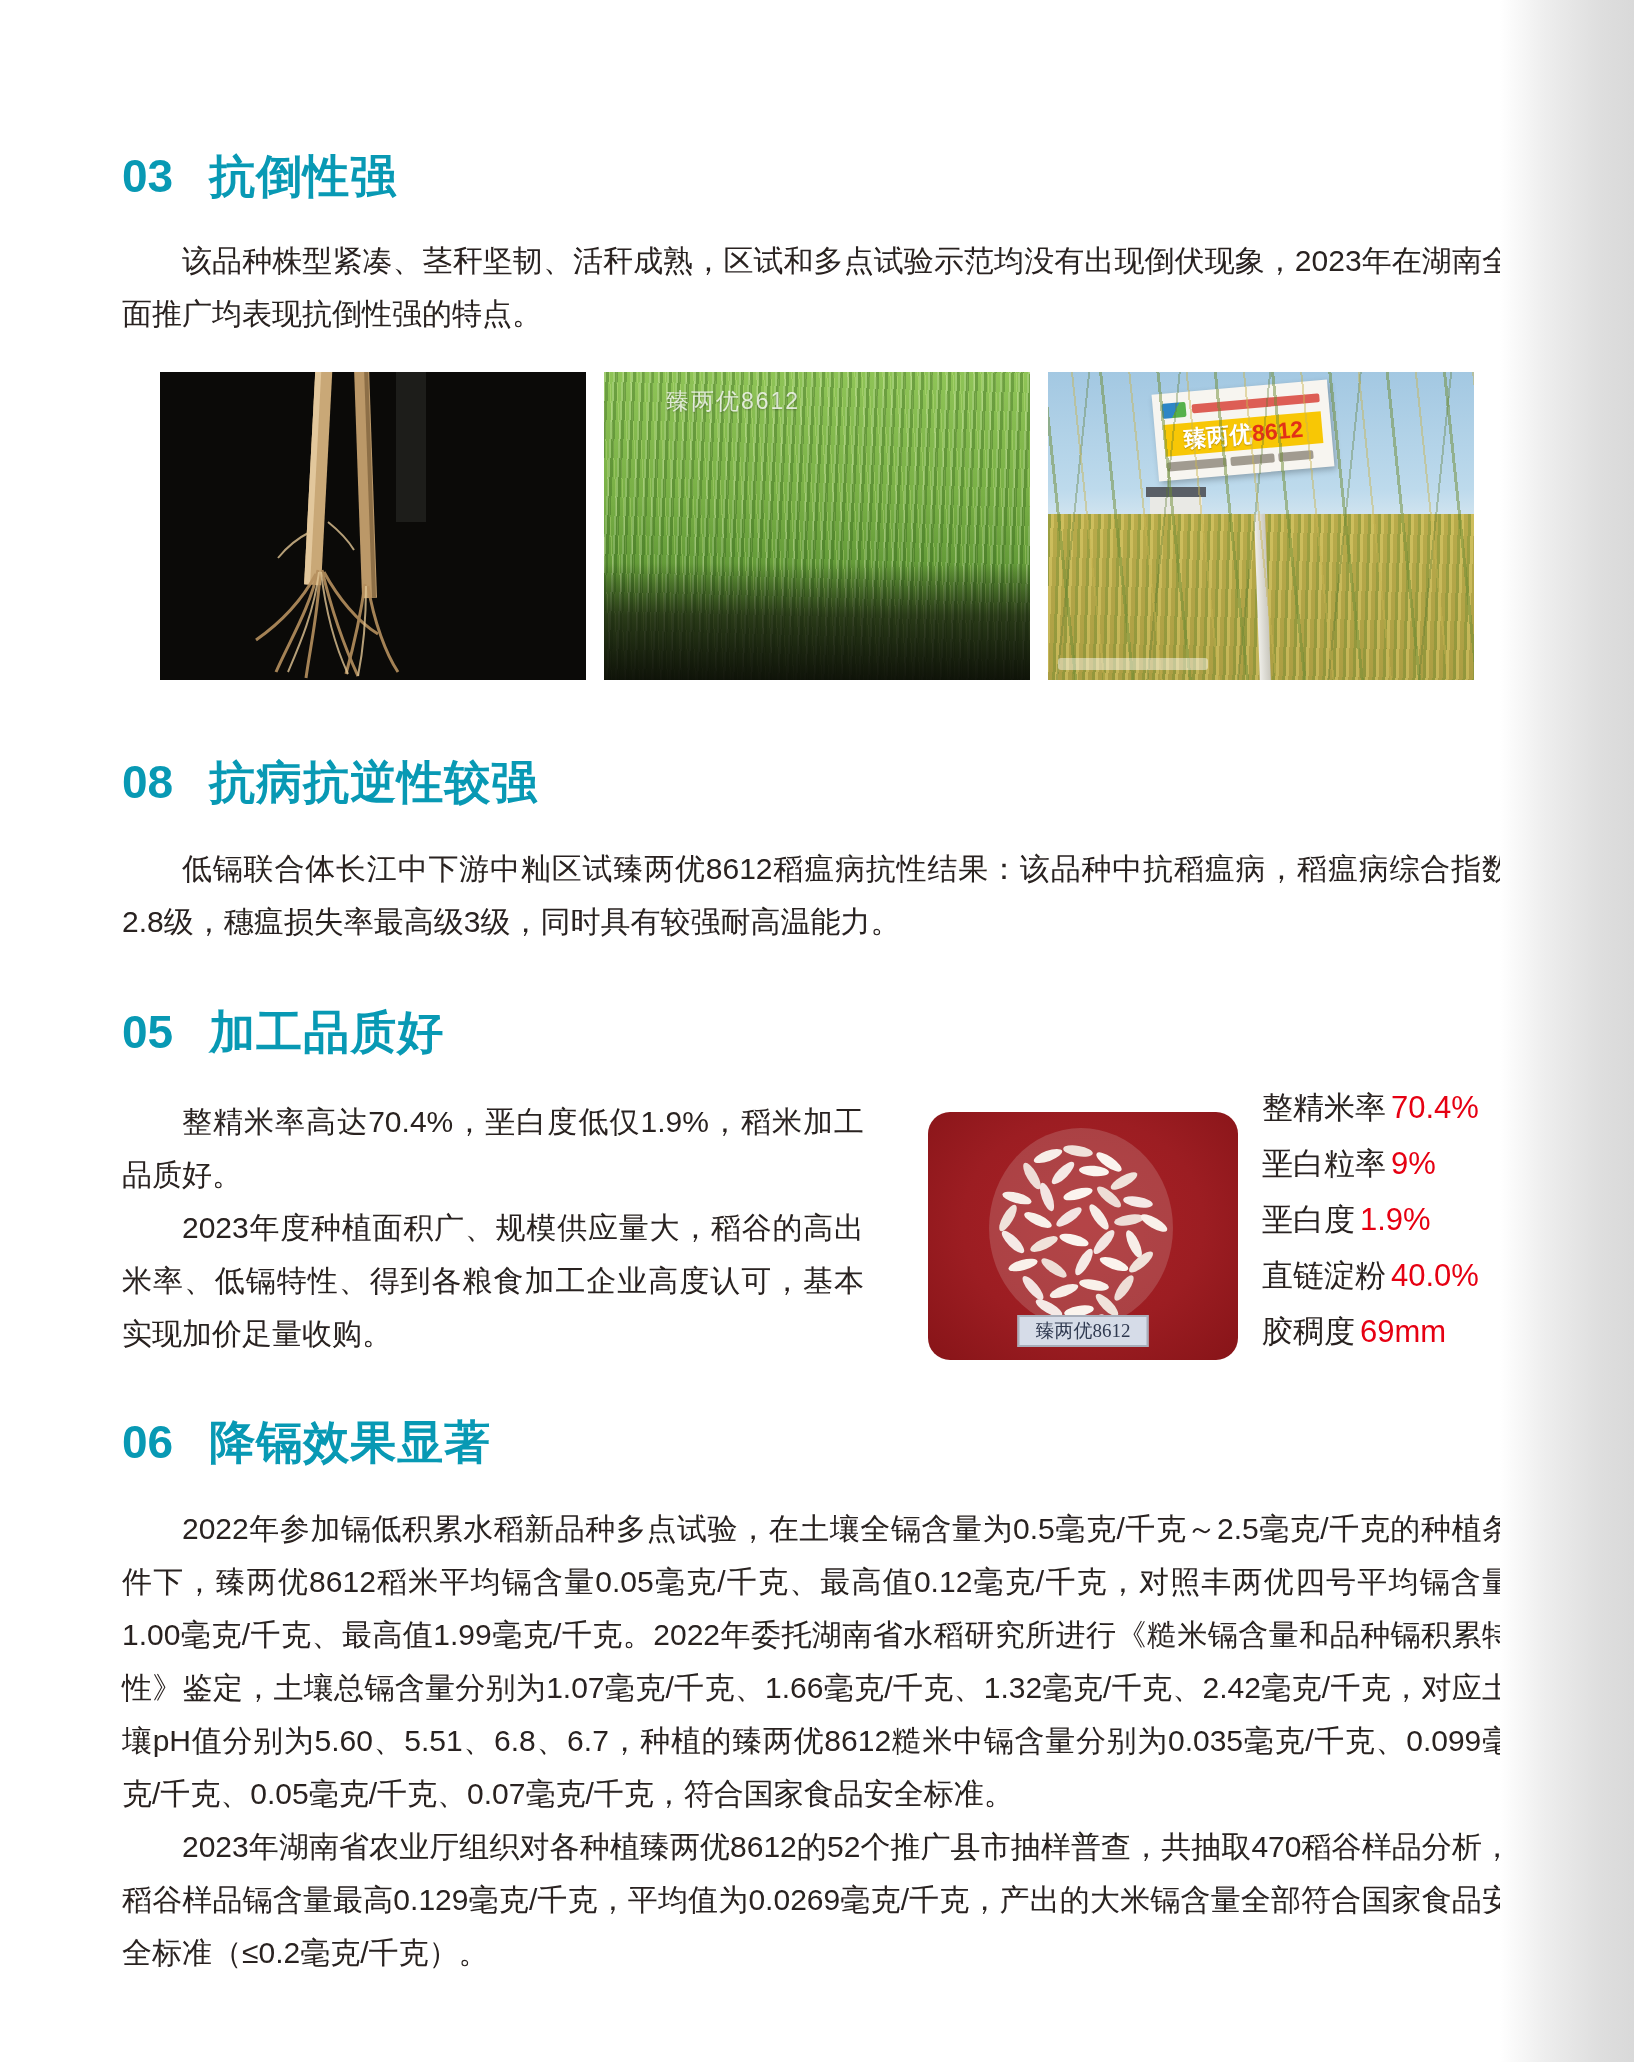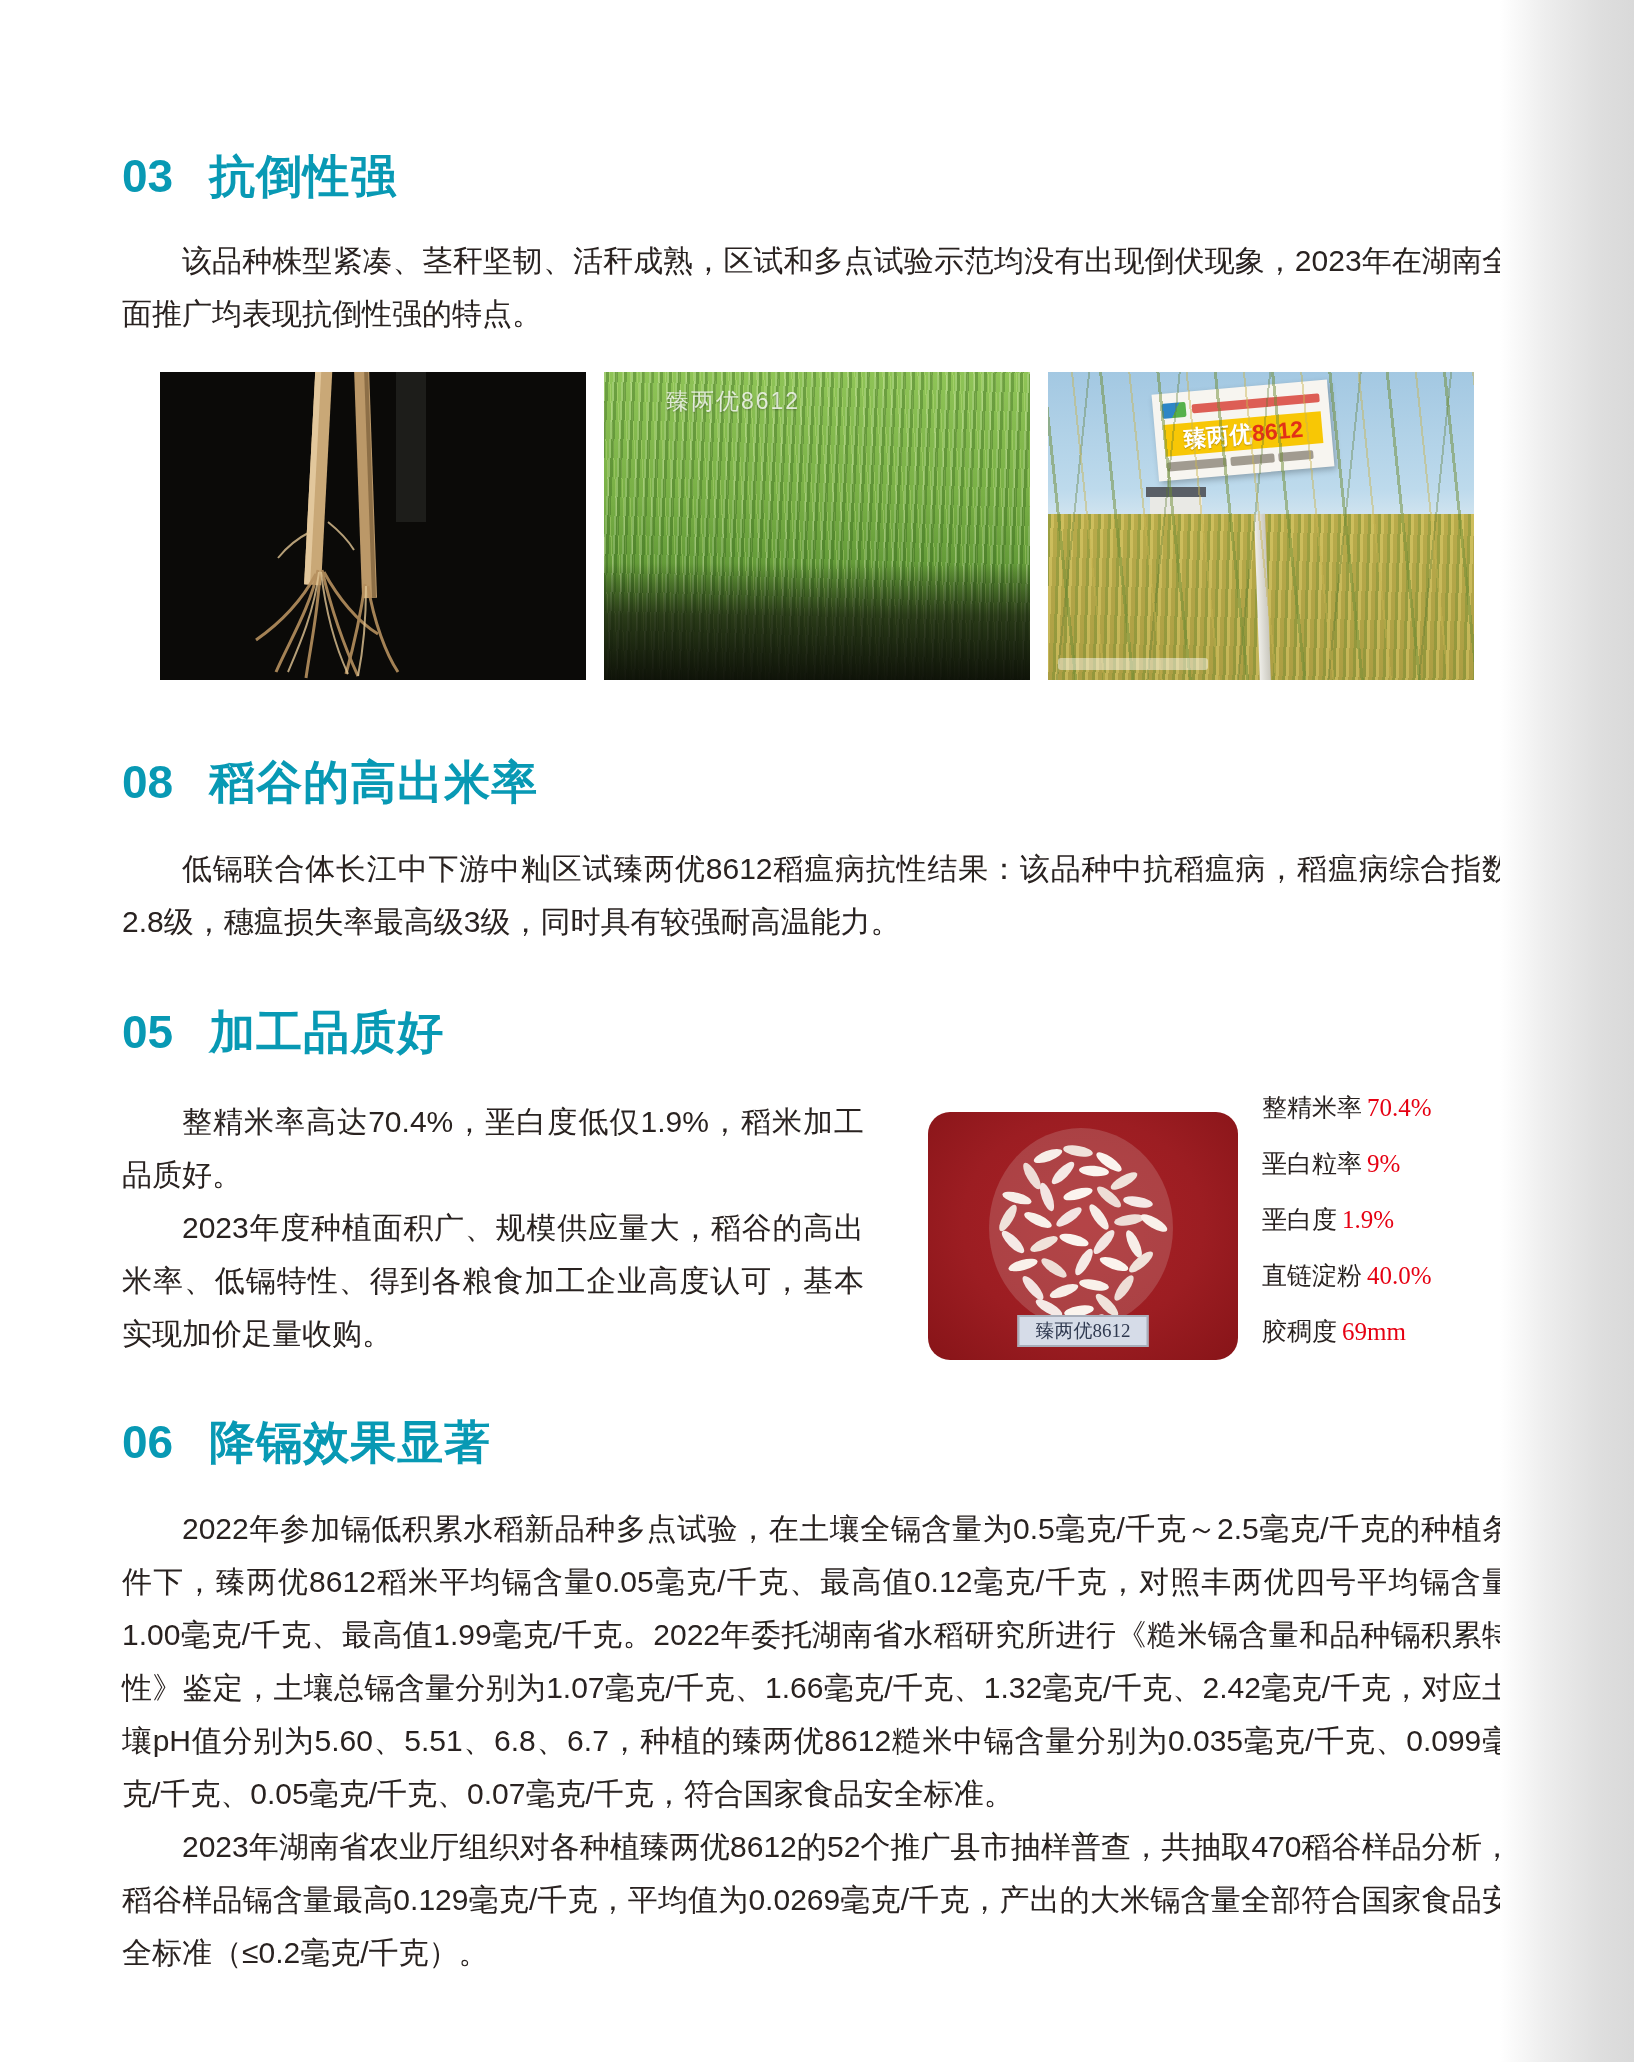--- a/index.html
+++ b/index.html
@@ -93,21 +93,21 @@
     background:radial-gradient(ellipse at 50% 45%, #aa2126 0%, #9c1d22 55%, #871418 100%);
     overflow:hidden;
   }
   .rice-label{
     position:absolute;left:50%;bottom:13px;transform:translateX(-50%);
     background:#d6dce8;border:2px solid #a8aeba;color:#2f3950;
     font-family:"Liberation Serif","DejaVu Serif",serif;
     font-size:19px;line-height:26px;padding:1px 16px;white-space:nowrap;
   }
   .stats{margin-left:24px;width:250px;padding-top:2px;}
-  .stat-row{font-size:25px;line-height:56px;white-space:nowrap;color:#292220;font-family:Liberation Serif, serif;}
+  .stat-row{font-size:31px;line-height:56px;white-space:nowrap;color:#292220;}
   .stat-value{color:#e60012;margin-left:5px;}
 
   #sec06 .sec-title{margin-top:56px;}
   #sec06 .body-text{margin-top:34px;}
   #sec06 .body-text + .body-text{margin-top:0;}
 </style>
 </head>
 <body>
 
 <div class="page-edge"></div>
@@ -179,21 +179,21 @@
         </div>
         <div class="blades"></div>
         <div class="cam-wm"></div>
       </div>
     </div>
   </section>
 
   <section id="sec04">
     <h2 class="sec-title">
       <span class="sec-num">08</span>
-      <span class="sec-label">稻谷的高出米率</span>
+      <span class="sec-label">抗病抗逆性较强</span>
     </h2>
     <p class="body-text">低镉联合体长江中下游中籼区试臻两优8612稻瘟病抗性结果：该品种中抗稻瘟病，稻瘟病综合指数2.8级，穗瘟损失率最高级3级，同时具有较强耐高温能力。</p>
   </section>
 
   <section id="sec05">
     <h2 class="sec-title">
       <span class="sec-num">05</span>
       <span class="sec-label">加工品质好</span>
     </h2>
 

